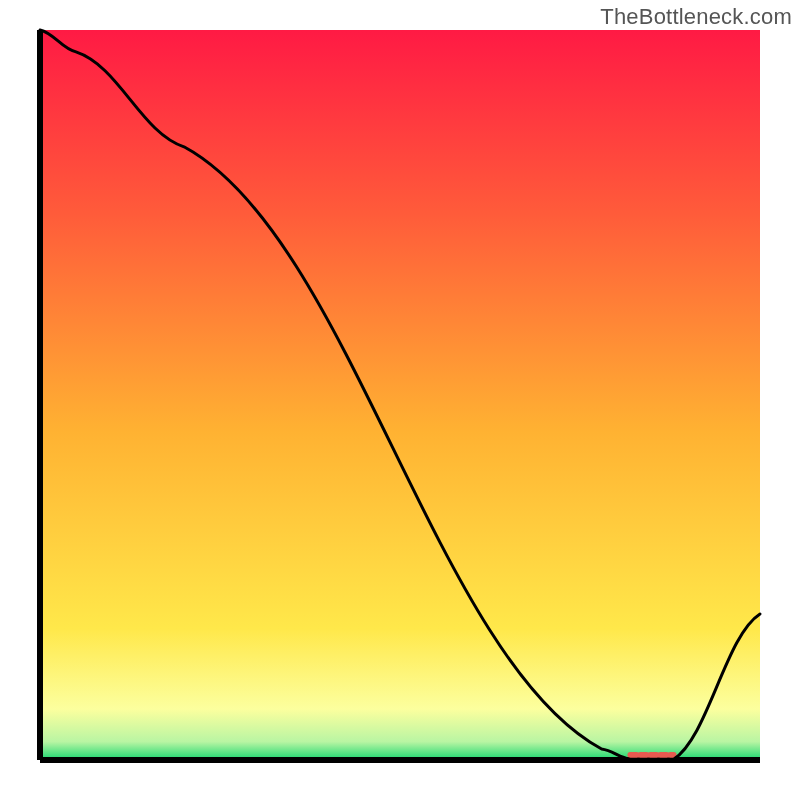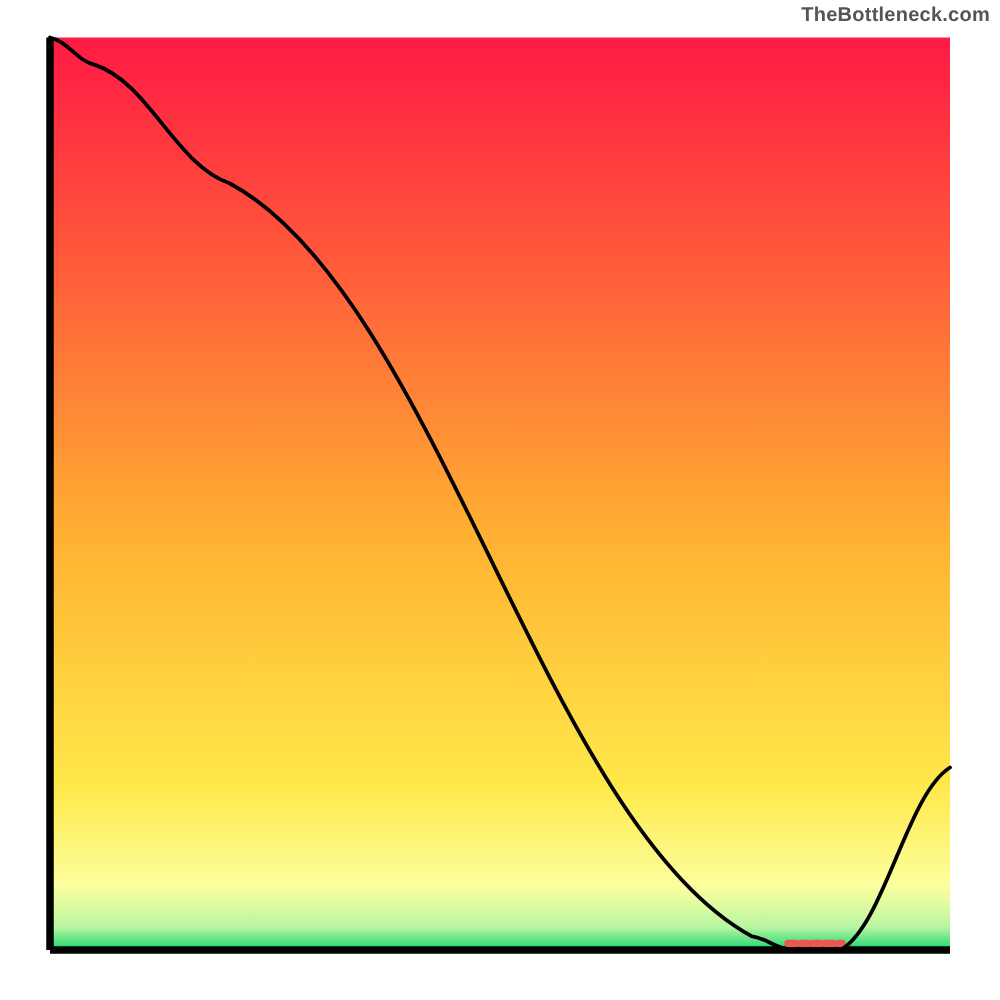--- a/index.html
+++ b/index.html
@@ -13,22 +13,22 @@
   }
   .wrap {
     position: relative;
     width: 800px;
     height: 800px;
   }
   .watermark {
     position: absolute;
     top: 4px;
     right: 8px;
-    font-size: 16px;
-    font-weight: 700;
+    font-size: 22px;
+    font-weight: 400;
     color: #555;
     letter-spacing: 0.2px;
     z-index: 10;
   }
   svg {
     display: block;
   }
 </style>
 </head>
 <body>

